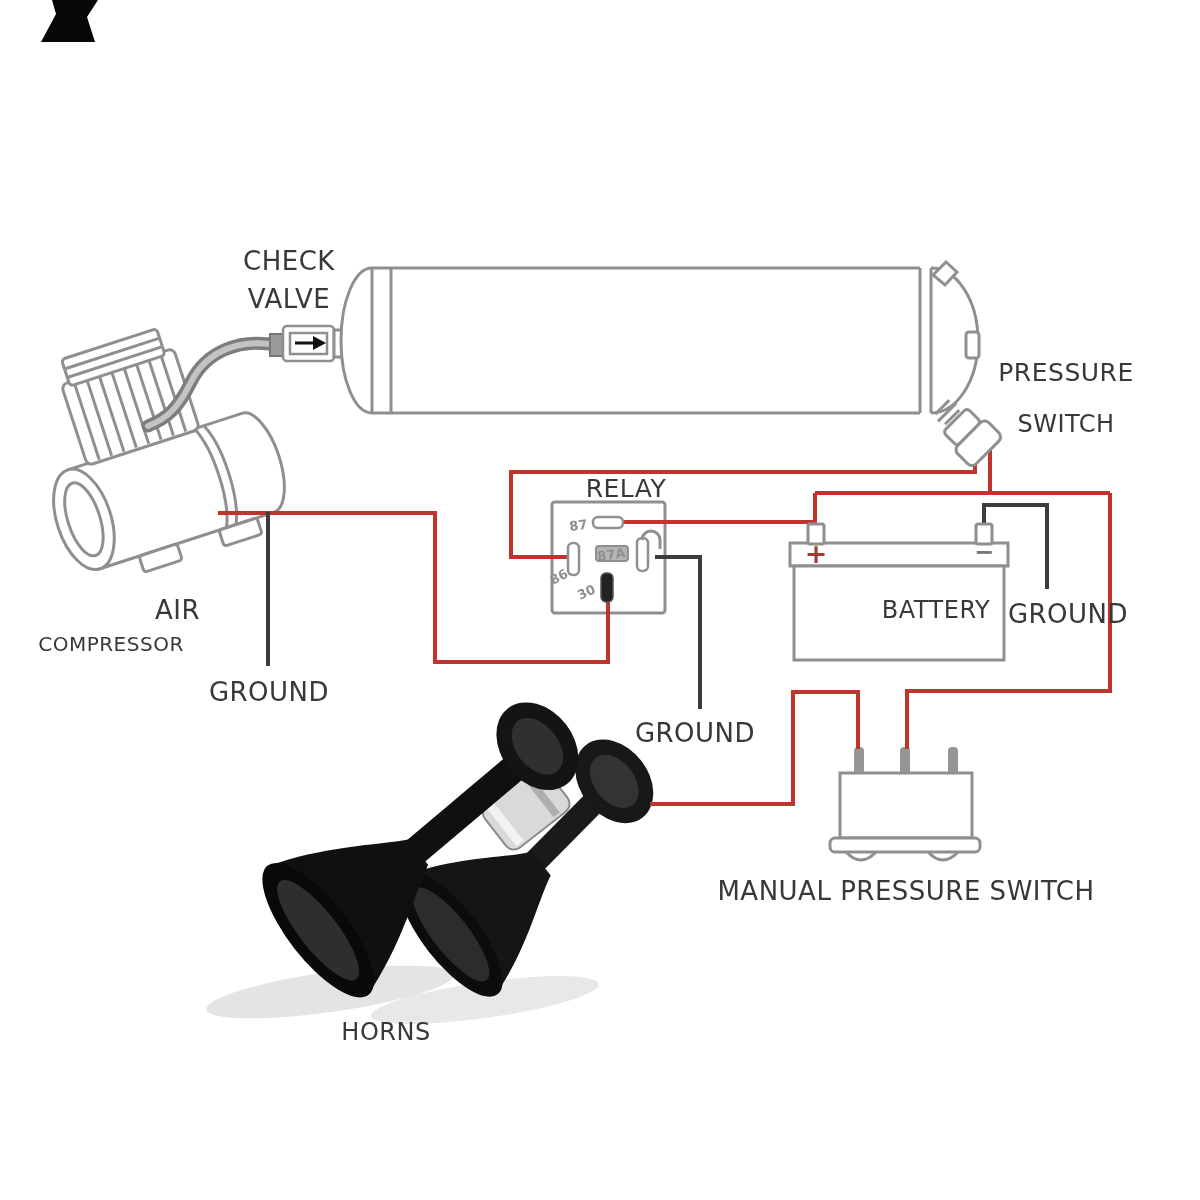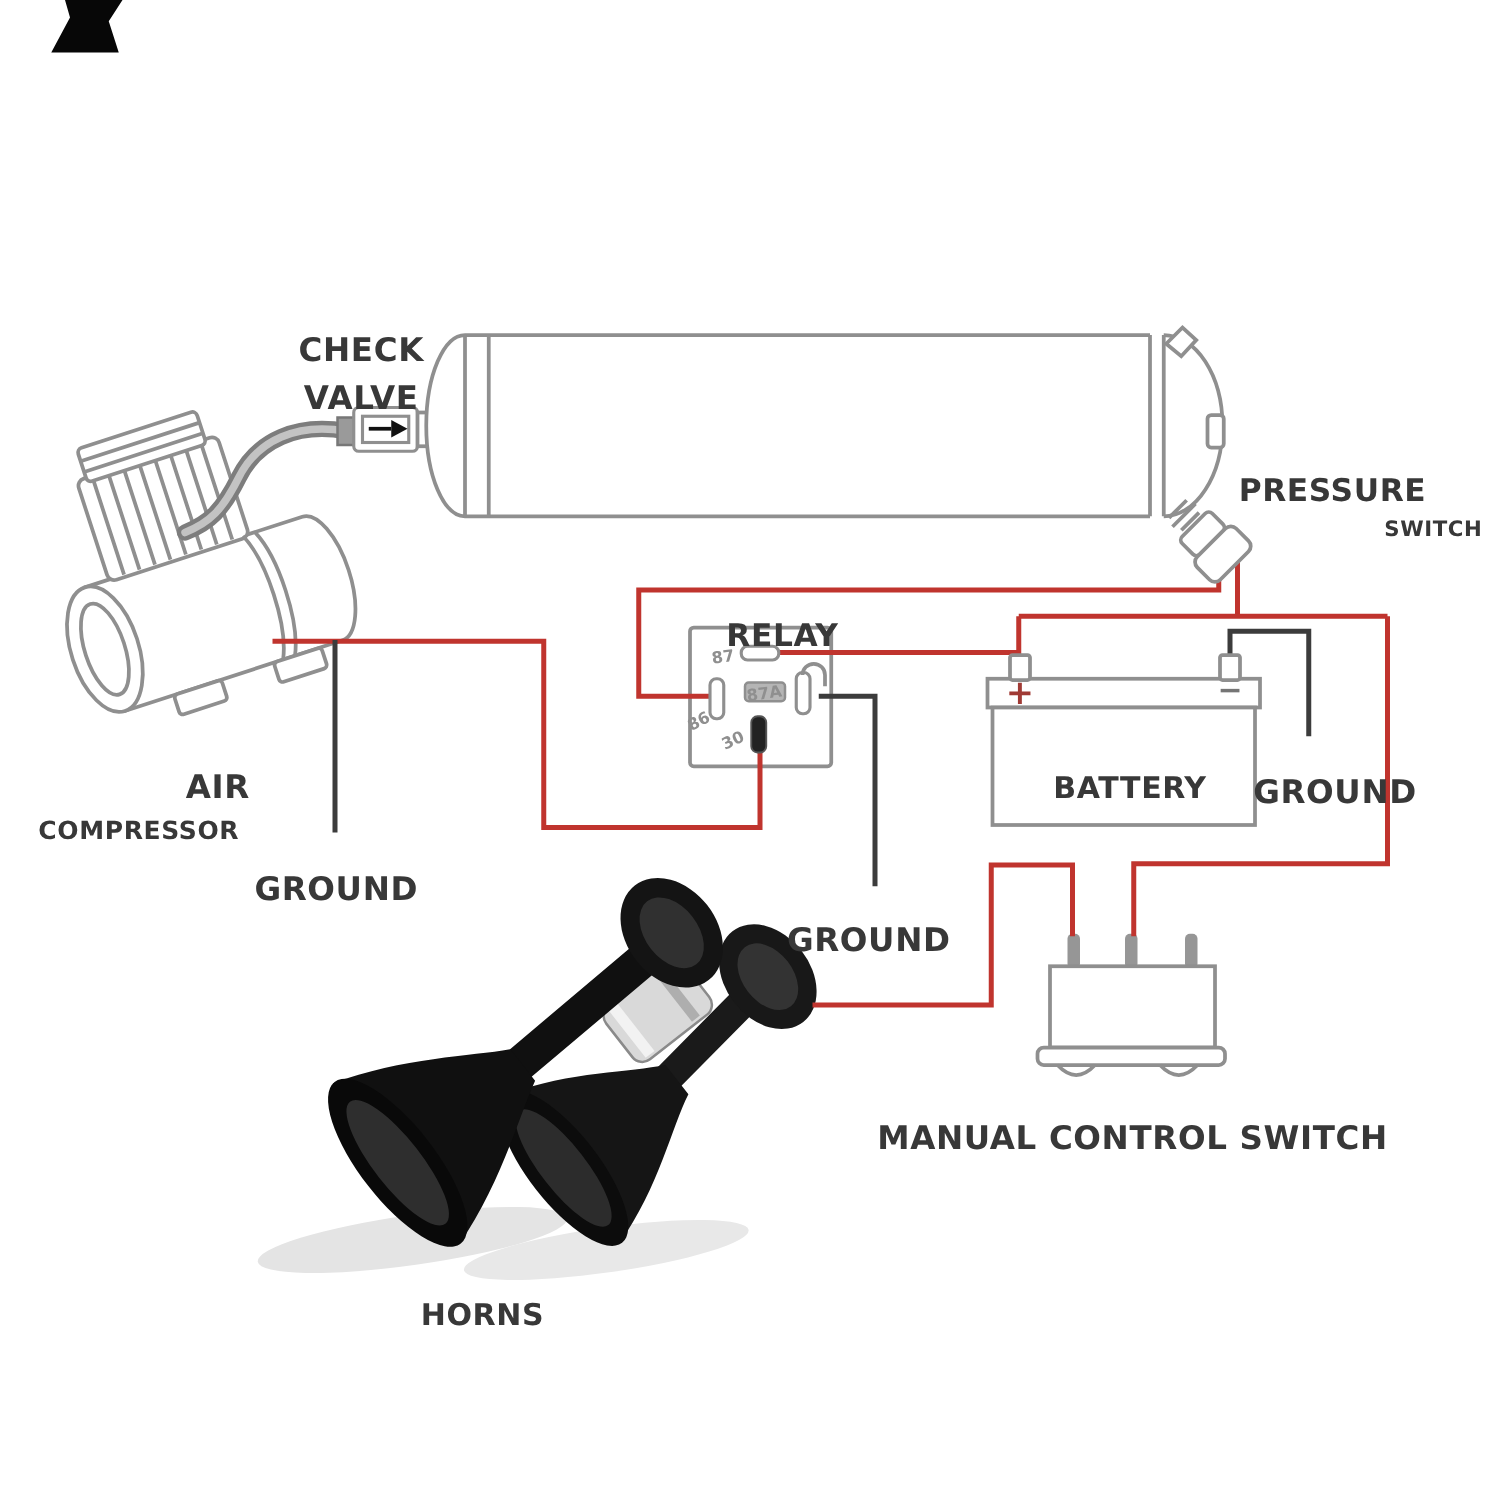--- a/index.html
+++ b/index.html
@@ -3,21 +3,21 @@
 <meta charset="utf-8">
 <style>
   html,body{margin:0;padding:0;background:#ffffff;}
   #stage{
     position:relative;width:1200px;height:1200px;background:#ffffff;overflow:hidden;
     font-family:"DejaVu Sans","Liberation Sans",sans-serif;
   }
   #art{position:absolute;left:0;top:0;width:1200px;height:1200px;}
   .lbl{
     position:absolute;text-align:center;white-space:nowrap;
-    color:var(--label-text);letter-spacing:.5px;font-weight:700;line-height:1.25;margin-top:20px;
+    color:var(--label-text);letter-spacing:.5px;font-weight:400;line-height:1.25;
   }
   
   .ol  {stroke:var(--outline);stroke-width:3;fill:#ffffff;}
   .oln {stroke:var(--outline);stroke-width:3;fill:none;}
   .wp  {stroke:var(--power-wire);stroke-width:4;fill:none;}
   .wg  {stroke:var(--ground-wire);stroke-width:4;fill:none;}
   .slot{stroke:#8f8f8f;stroke-width:2.5;fill:#ffffff;}
   .pin-txt{font-family:"DejaVu Sans","Liberation Sans",sans-serif;font-weight:700;font-size:13px;fill:#8f8f8f;}
 </style>
 </head>
@@ -144,31 +144,31 @@
       <rect class="ol" x="976" y="524" width="16" height="20" rx="2"></rect>
       <text x="816" y="563" text-anchor="middle" font-size="27" font-weight="700" fill="var(--battery-plus)">+</text>
       <text x="984" y="560" text-anchor="middle" font-size="24" font-weight="700" fill="var(--battery-minus)">−</text>
     </g>
   </svg>
 
   <div class="lbl" style="left:189px;top:245px;width:200px;font-size:26px;">CHECK</div>
   <div class="lbl" style="left:189px;top:283px;width:200px;font-size:26px;text-align:center;">VALVE</div>
 
   <div class="lbl" style="left:946px;top:357px;width:240px;font-size:25px;">PRESSURE</div>
-  <div class="lbl" style="left:946px;top:394px;width:240px;font-size:17px;text-align:right;">SWITCH</div>
+  <div class="lbl" style="left:946px;top:409px;width:240px;font-size:24px;">SWITCH</div>
 
   <div class="lbl" style="left:526px;top:473px;width:200px;font-size:25px;">RELAY</div>
 
-  <div class="lbl" style="left:804px;top:595px;width:200px;font-size:24px;">BATTERY</div>
+  <div class="lbl" style="left:836px;top:595px;width:200px;font-size:24px;">BATTERY</div>
 
   <div class="lbl" style="left:968px;top:598px;width:200px;font-size:26px;">GROUND</div>
 
   <div class="lbl" style="left:0px;top:594px;width:200px;font-size:26px;text-align:right;">AIR</div>
   <div class="lbl" style="left:11px;top:632px;width:200px;font-size:20px;">COMPRESSOR</div>
 
   <div class="lbl" style="left:169px;top:676px;width:200px;font-size:26px;">GROUND</div>
 
   <div class="lbl" style="left:595px;top:717px;width:200px;font-size:26px;">GROUND</div>
 
   <div class="lbl" style="left:286px;top:1017px;width:200px;font-size:24px;">HORNS</div>
 
-  <div class="lbl" style="left:681px;top:875px;width:450px;font-size:26px;">MANUAL CONTROL SWITCH</div>
+  <div class="lbl" style="left:681px;top:875px;width:450px;font-size:26px;">MANUAL PRESSURE SWITCH</div>
 </div>
 
 </body></html>

